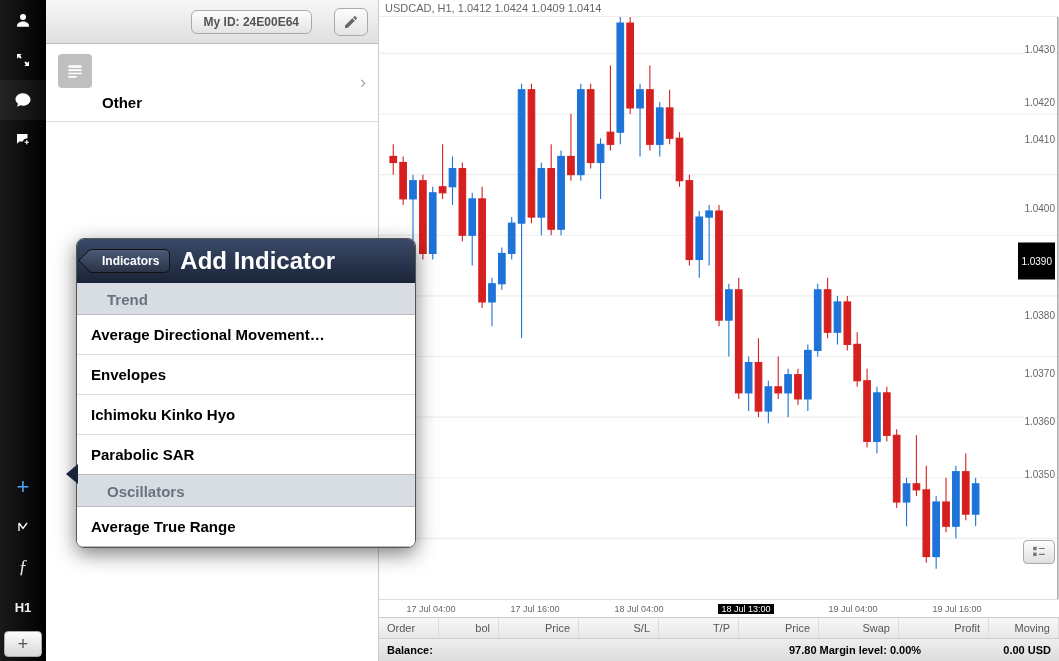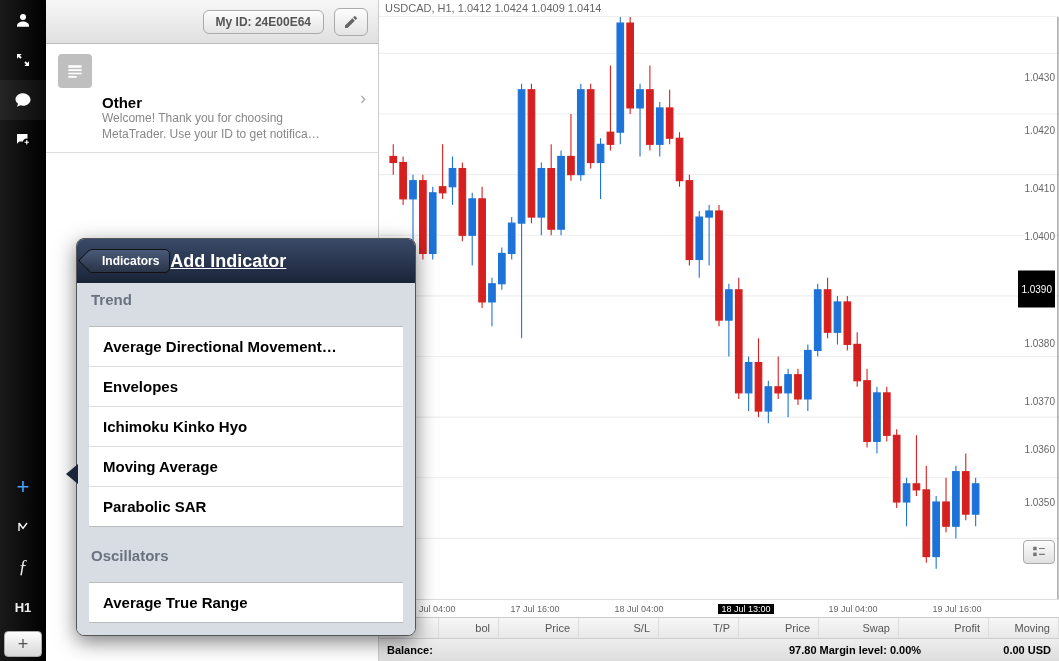--- a/index.html
+++ b/index.html
@@ -12,66 +12,66 @@
 .sidebar .icon { width: 46px; height: 40px; display: flex; align-items: center; justify-content: center; font-size: 18px; cursor: pointer; color: #eee; }
 .sidebar .spacer { flex: 1; }
 .sidebar .icon.active { background: rgba(255,255,255,0.05); }
 .sidebar .plus-blue { color: #4aa3ff; font-size: 22px; }
 .sidebar .fx { font-style: italic; font-family: Georgia, serif; }
 .sidebar .h1 { font-size: 13px; font-weight: bold; }
 .sidebar .plus-btn { background: linear-gradient(#fdfdfd,#d8d8d8); color:#555; width:38px; height:26px; border:1px solid #aaa; border-radius:4px; display:flex; align-items:center; justify-content:center; font-size:18px; margin:4px; }
 
 
 .left-panel { width: 340px; display: flex; flex-direction: column; border-right: 1px solid #ccc; background:#fff; position: relative; }
-.panel-header { height: 44px; background: linear-gradient(#f7f7f7,#e0e0e0); border-bottom:1px solid #bbb; display:flex; align-items:center; justify-content:center; gap:10px; padding:0 10px; }
+.panel-header { height: 44px; background: linear-gradient(#f7f7f7,#e0e0e0); border-bottom:1px solid #bbb; display:flex; align-items:center; justify-content:center; gap:22px; padding:0 10px; }
 .id-pill { background: linear-gradient(#fdfdfd,#e4e4e4); border:1px solid #aaa; border-radius:6px; padding:4px 12px; font-size:12px; color:#555; font-weight:bold; }
 .compose-btn { width:34px; height:28px; background: linear-gradient(#fdfdfd,#e4e4e4); border:1px solid #aaa; border-radius:6px; display:flex; align-items:center; justify-content:center; margin-left:auto; }
 .compose-btn svg { width:16px; height:16px; fill:#666; }
 
 .msg-item { display:flex; align-items:flex-start; padding:10px 12px; border-bottom:1px solid #ddd; gap:10px; cursor:pointer; }
 .msg-icon { width:34px; height:34px; background:#bfbfbf; border-radius:4px; display:flex; align-items:center; justify-content:center; }
 .msg-icon svg { width:20px; height:20px; fill:#fff; }
 .msg-text { flex:1;margin-top:40px; }
 .msg-title { font-weight:bold; font-size:15px; }
 .msg-body { font-size:12px; color:#888; line-height:1.3; }
 .msg-chev { color:#aaa; font-size:18px; align-self:center; }
 
 
 .chart-area { flex:1; display:flex; flex-direction:column; position:relative; background:#fff; }
 .chart-header { font-size:11px; color:#666; padding:2px 6px; border-bottom:1px solid #eee; }
 .chart-body { flex:1; position:relative; overflow:hidden; }
 .chart-body svg { width:100%; height:100%; }
 .price-axis { position:absolute; right:0; top:0; bottom:20px; width:50px; font-size:10px; color:#666; }
-.price-axis div { position:absolute; right:4px; transform:translateY(-50%); background:#fff;margin-top:28px; }
+.price-axis div { position:absolute; right:4px; transform:translateY(-50%); background:#fff; }
 .price-axis .current { background:#000; color:#fff; padding:13px 3px; }
 .time-axis { height:18px; font-size:9px; color:#666; display:flex; justify-content:space-around; align-items:center; border-top:1px solid #ddd; padding:0 50px 0 0; }
 .time-axis .marked { background:#000; color:#fff; padding:0 3px; }
 
 
 .chart-toolbar { position:absolute; right:4px; top:540px; width:32px; height:24px; background:linear-gradient(#fdfdfd,#e0e0e0); border:1px solid #aaa; border-radius:4px; display:flex; align-items:center; justify-content:center; }
 
 
 .order-table { height: 22px; display:flex; background:linear-gradient(#f7f7f7,#e8e8e8); border-top:1px solid #ccc; border-bottom:1px solid #ccc; font-size:11px; color:#555; }
 .order-table div { padding:4px 8px; border-right:1px solid #ddd; text-align:right; }
 .order-table div:first-child { text-align:left; }
 
 .balance-row { height:22px; display:flex; align-items:center; background:linear-gradient(#eee,#ddd); font-size:11px; padding:0 8px; justify-content:space-between; }
 .balance-row .left { font-weight:bold; }
 
 
 .popover { position:absolute; left:76px; top:238px; width:340px; background:#d8dde3; border-radius:8px; box-shadow:0 6px 20px rgba(0,0,0,0.5); border:1px solid #555; overflow:hidden; z-index:100; }
 .popover::before { content:''; position:absolute; left:-10px; top:232px; width:0; height:0; border-top:10px solid transparent; border-bottom:10px solid transparent; border-right:10px solid #222; }
 .popover-arrow { position:absolute; left:66px; top:464px; width:0; height:0; border-top:10px solid transparent; border-bottom:10px solid transparent; border-right:12px solid #1a2438; z-index:101; }
-.popover-header { background:linear-gradient(#3a4a68,#1a2438); color:#fff; height:44px; display:flex; align-items:center; padding:0 10px; }
+.popover-header { background:linear-gradient(#3a4a68,#1a2438); color:#fff; height:44px; display:flex; align-items:center; padding:0 10px; gap:10px; }
 .back-btn { background:linear-gradient(#4a5a78,#2a3448); border:1px solid #111; color:#fff; font-size:12px; padding:4px 10px 4px 14px; border-radius:5px; position:relative; font-weight:bold; }
 .back-btn::before { content:''; position:absolute; left:-7px; top:3px; width:14px; height:14px; background:linear-gradient(135deg,#4a5a78,#2a3448); transform:rotate(45deg); border-left:1px solid #111; border-bottom:1px solid #111; border-radius:2px; }
-.popover-title { font-size:18px; font-weight:bold;text-decoration:underline; }
+.popover-title { font-size:24px; font-weight:bold; }
 .popover-body { max-height:380px; overflow-y:auto; background:#d8dde3; }
-.section-label { font-size:15px; font-weight:bold; color:#6a7280; padding:8px 14px 6px; }
-.ind-list { background:#fff; border-top:1px solid #bbb; border-bottom:1px solid #bbb; margin:12px; }
+.section-label { font-size:15px; font-weight:bold; color:#6a7280; padding:8px 30px 6px; }
+.ind-list { background:#fff; border-top:1px solid #bbb; border-bottom:1px solid #bbb; margin:0; }
 .ind-item { padding:11px 14px; font-size:15px; font-weight:bold; border-bottom:1px solid #ddd; cursor:pointer; }
 .ind-item:last-child { border-bottom:none; }
 
 
 .candle-wick { stroke-width:1; }
 .candle-body { }
 .up { fill:#1e73d8; stroke:#1e73d8; }
 .down { fill:#d62020; stroke:#d62020; }
 .grid-line { stroke:#eee; stroke-width:1; }
 .axis-line { stroke:#888; stroke-width:1; }
@@ -128,21 +128,20 @@
       </div>
     </div>
     <div class="msg-item">
       <div class="msg-icon">
           <svg viewBox="0 0 24 24">
             <path d="M4 5h16v3H4zM4 10h16v2H4zM4 14h16v2H4zM4 18h10v2H4z"></path>
           </svg>
         </div>
       <div class="msg-text">
         <div class="msg-title">Other</div>
-        <div class="msg-body">Welcome! Thank you for choosing MetaTrader. Use your ID to get notifica…</div>
       </div>
       <div class="msg-chev">›</div>
     </div>
   </div>
 
   <div class="chart-area">
     <div class="chart-header">USDCAD, H1, 1.0412 1.0424 1.0409 1.0414</div>
     <div class="chart-body">
       <svg id="chart-svg" viewBox="0 0 620 510" preserveAspectRatio="none">
           <line x1="0" x2="620" y1="31.87500000000811" y2="31.87500000000811" class="grid-line"></line>
@@ -272,21 +271,21 @@
           <line x1="526" x2="526" y1="393.1250000000017" y2="456.87500000000614" class="candle-wick up"></line>
           <rect x="523" y="398.43750000000114" width="6" height="47.812500000006196" class="candle-body up"></rect>
           <line x1="535" x2="535" y1="382.50000000000296" y2="440.9374999999962" class="candle-wick down"></line>
           <rect x="532" y="398.43750000000114" width="6" height="37.18749999999568" class="candle-body down"></rect>
           <line x1="544" x2="544" y1="403.7500000000005" y2="446.25000000000733" class="candle-wick up"></line>
           <rect x="541" y="409.06249999999983" width="6" height="26.562499999996987" class="candle-body up"></rect>
         </svg>
       <div class="price-axis" id="price-axis">
           <div style="top: 31.875px;">1.0430</div>
           <div style="top: 85px;">1.0420</div>
-          <div style="top: 143px;">1.0410</div>
+          <div style="top: 122px;">1.0410</div>
           <div style="top: 191.25px; text-align: center;">1.0400</div>
           <div class="current" style="top: 244.375px;">1.0390</div>
           <div style="top: 297.5px;">1.0380</div>
           <div style="top: 356px;">1.0370</div>
           <div style="top: 403.75px;">1.0360</div>
           <div style="top: 456.875px;">1.0350</div>
         </div>
     </div>
     <div class="time-axis" id="time-axis">
         <span>17 Jul 04:00</span>
@@ -329,21 +328,20 @@
   <div class="popover-header">
     <button class="back-btn">Indicators</button>
     <div class="popover-title">Add Indicator</div>
   </div>
   <div class="popover-body">
     <div class="section-label">Trend</div>
     <div class="ind-list" id="trend-list">
         <div class="ind-item">Average Directional Movement…</div>
         <div class="ind-item">Envelopes</div>
         <div class="ind-item">Ichimoku Kinko Hyo</div>
-        <div class="ind-item">Moving Average</div>
         <div class="ind-item">Parabolic SAR</div>
       </div>
     <div class="section-label">Oscillators</div>
     <div class="ind-list" id="osc-list">
         <div class="ind-item">Average True Range</div>
       </div>
   </div>
 </div>
 
 </body></html>

